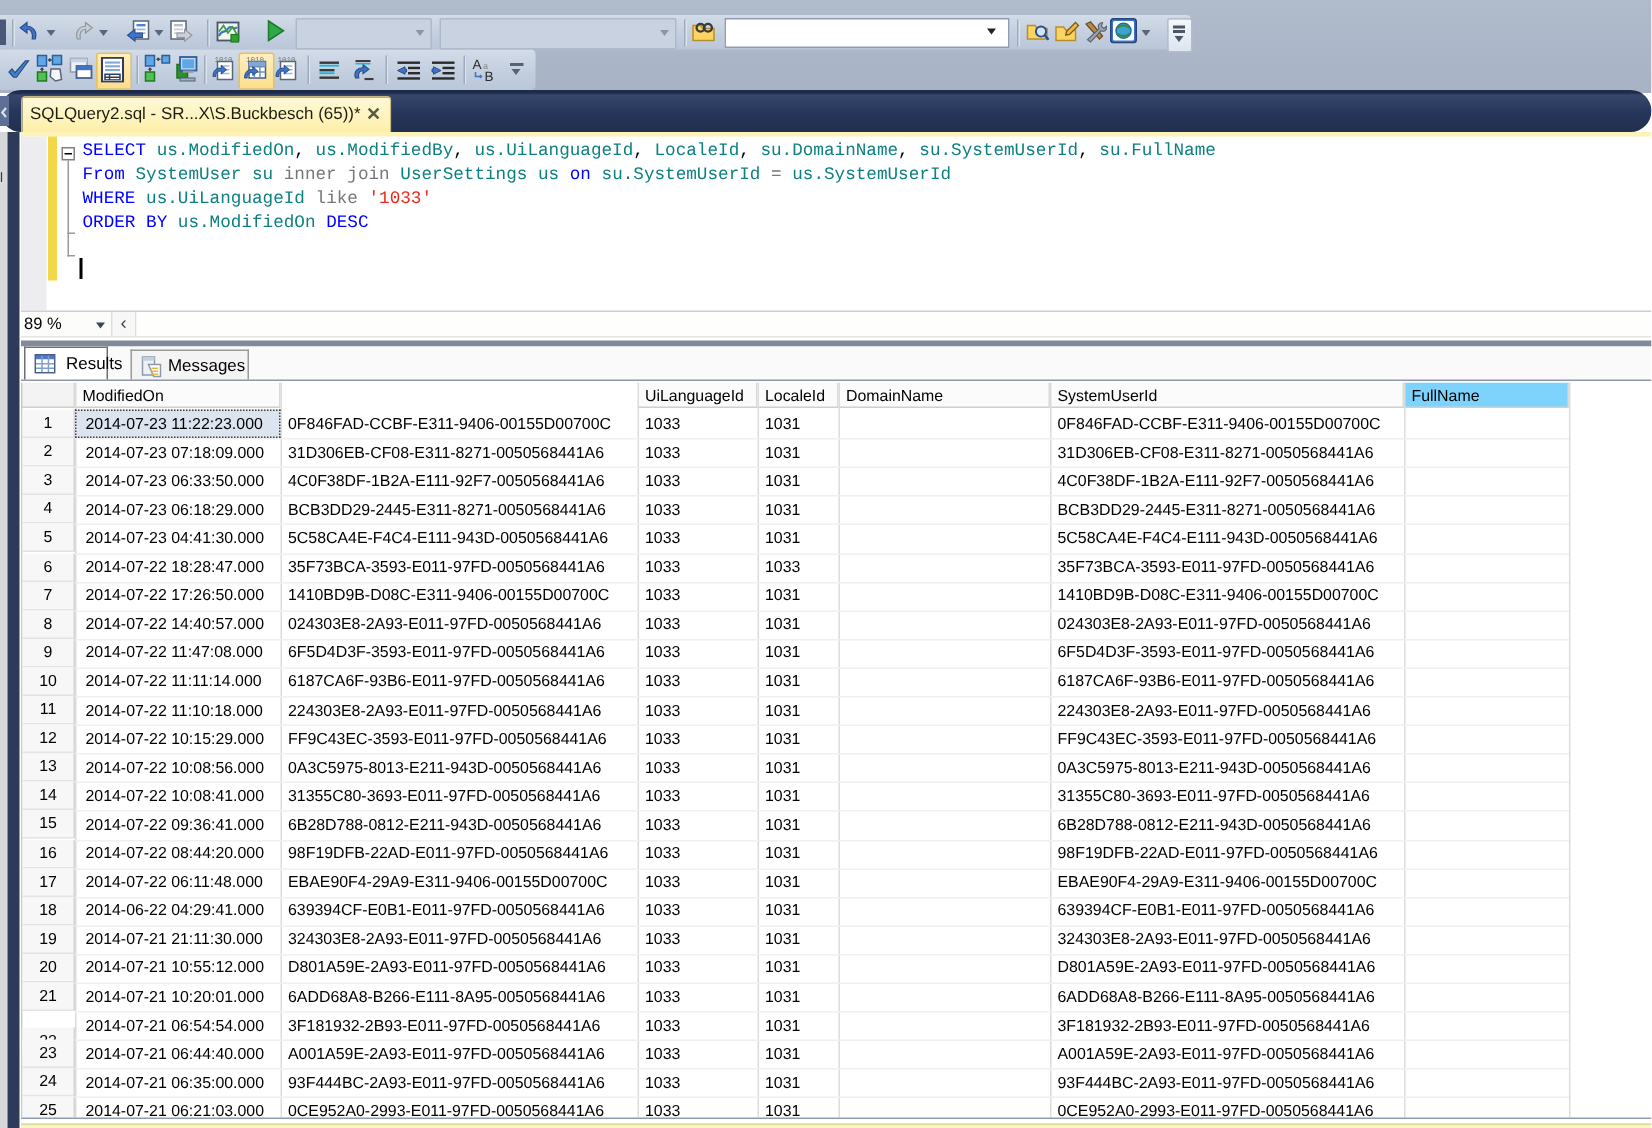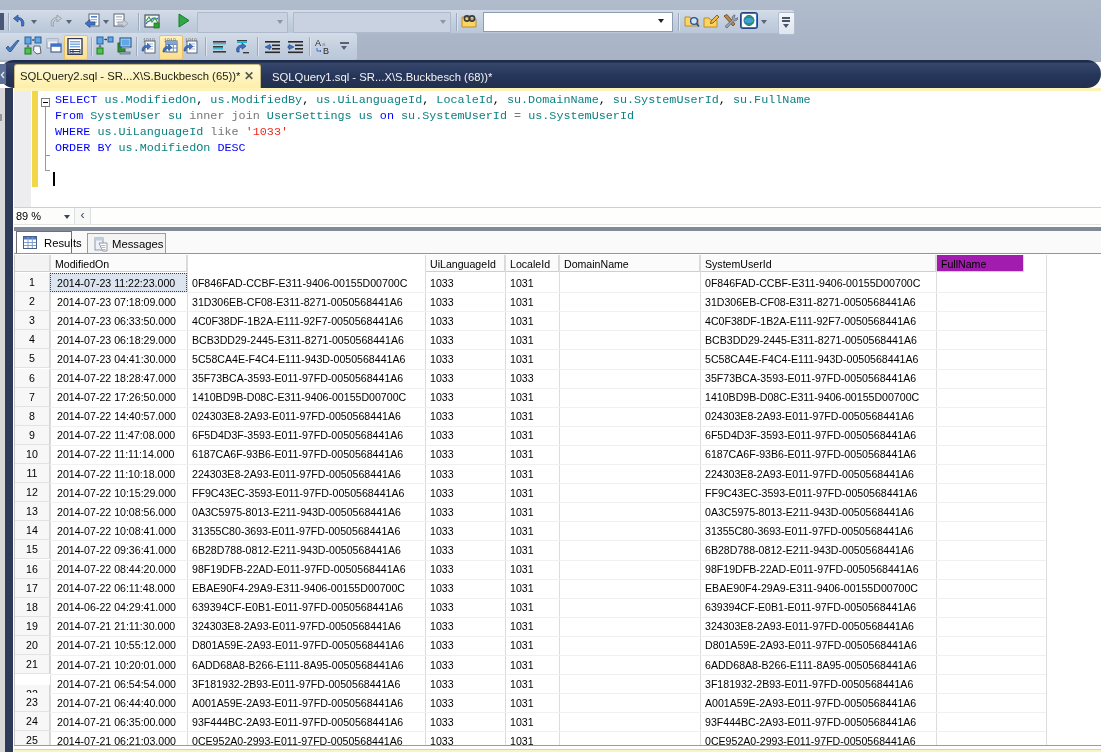--- a/index.html
+++ b/index.html
@@ -259,23 +259,20 @@
   </svg>
 <div class="ov" style="left:340px;top:42px;height:10px">
     <div class="b"></div>
     <div class="a"></div>
   </div>
 <div id="tabstrip" class="abs">
 <div id="activetab">
       <span class="txt">SQLQuery2.sql - SR...X\S.Buckbesch (65))*</span>
       <span class="x">✕</span>
     </div>
-<div id="inactivetab">
-      <span class="txt">SQLQuery1.sql - SR...X\S.Buckbesch (68))*</span>
-    </div>
 </div>
 <div id="tabscroll" class="abs">
     <svg width="6" height="22">
       <path d="M4 8 L1.5 11 L4 14" stroke="#DDE4F0" fill="none" stroke-width="1.4"></path>
     </svg>
   </div>
 <div id="leftlight" class="abs"></div>
 <div id="leftnavy" class="abs"></div>
 <div class="abs" style="left:13px;top:88px;width:1.5px;height:664px;background:#FFFFFF"></div>
 <div class="abs" style="left:0;top:113px;width:4px;height:18px;font-size:9px;color:#333;">l</div>
@@ -336,21 +333,21 @@
     </div>
 <div class="hdr" style="left:491px;width:54px;background:#FBFBFB">
       <span>LocaleId</span>
     </div>
 <div class="hdr" style="left:545px;width:141px;background:#FBFBFB">
       <span>DomainName</span>
     </div>
 <div class="hdr" style="left:686px;width:236px;background:#FBFBFB">
       <span>SystemUserId</span>
     </div>
-<div class="hdr" style="left:922px;width:88px;background:#a21caf">
+<div class="hdr" style="left:922px;width:110px;background:#7dd3fc">
       <span>FullName</span>
     </div>
 <div style="position:absolute;left:0;top:0;width:1px;height:490px;background:#C9C9C9"></div>
 <div class="vline" style="left:36px;height:490px;"></div>
 <div class="vline" style="left:173px;height:490px;"></div>
 <div class="vline" style="left:411px;height:490px;"></div>
 <div class="vline" style="left:491px;height:490px;"></div>
 <div class="vline" style="left:545px;height:490px;"></div>
 <div class="vline" style="left:686px;height:490px;"></div>
 <div class="vline" style="left:922px;height:490px;"></div>

